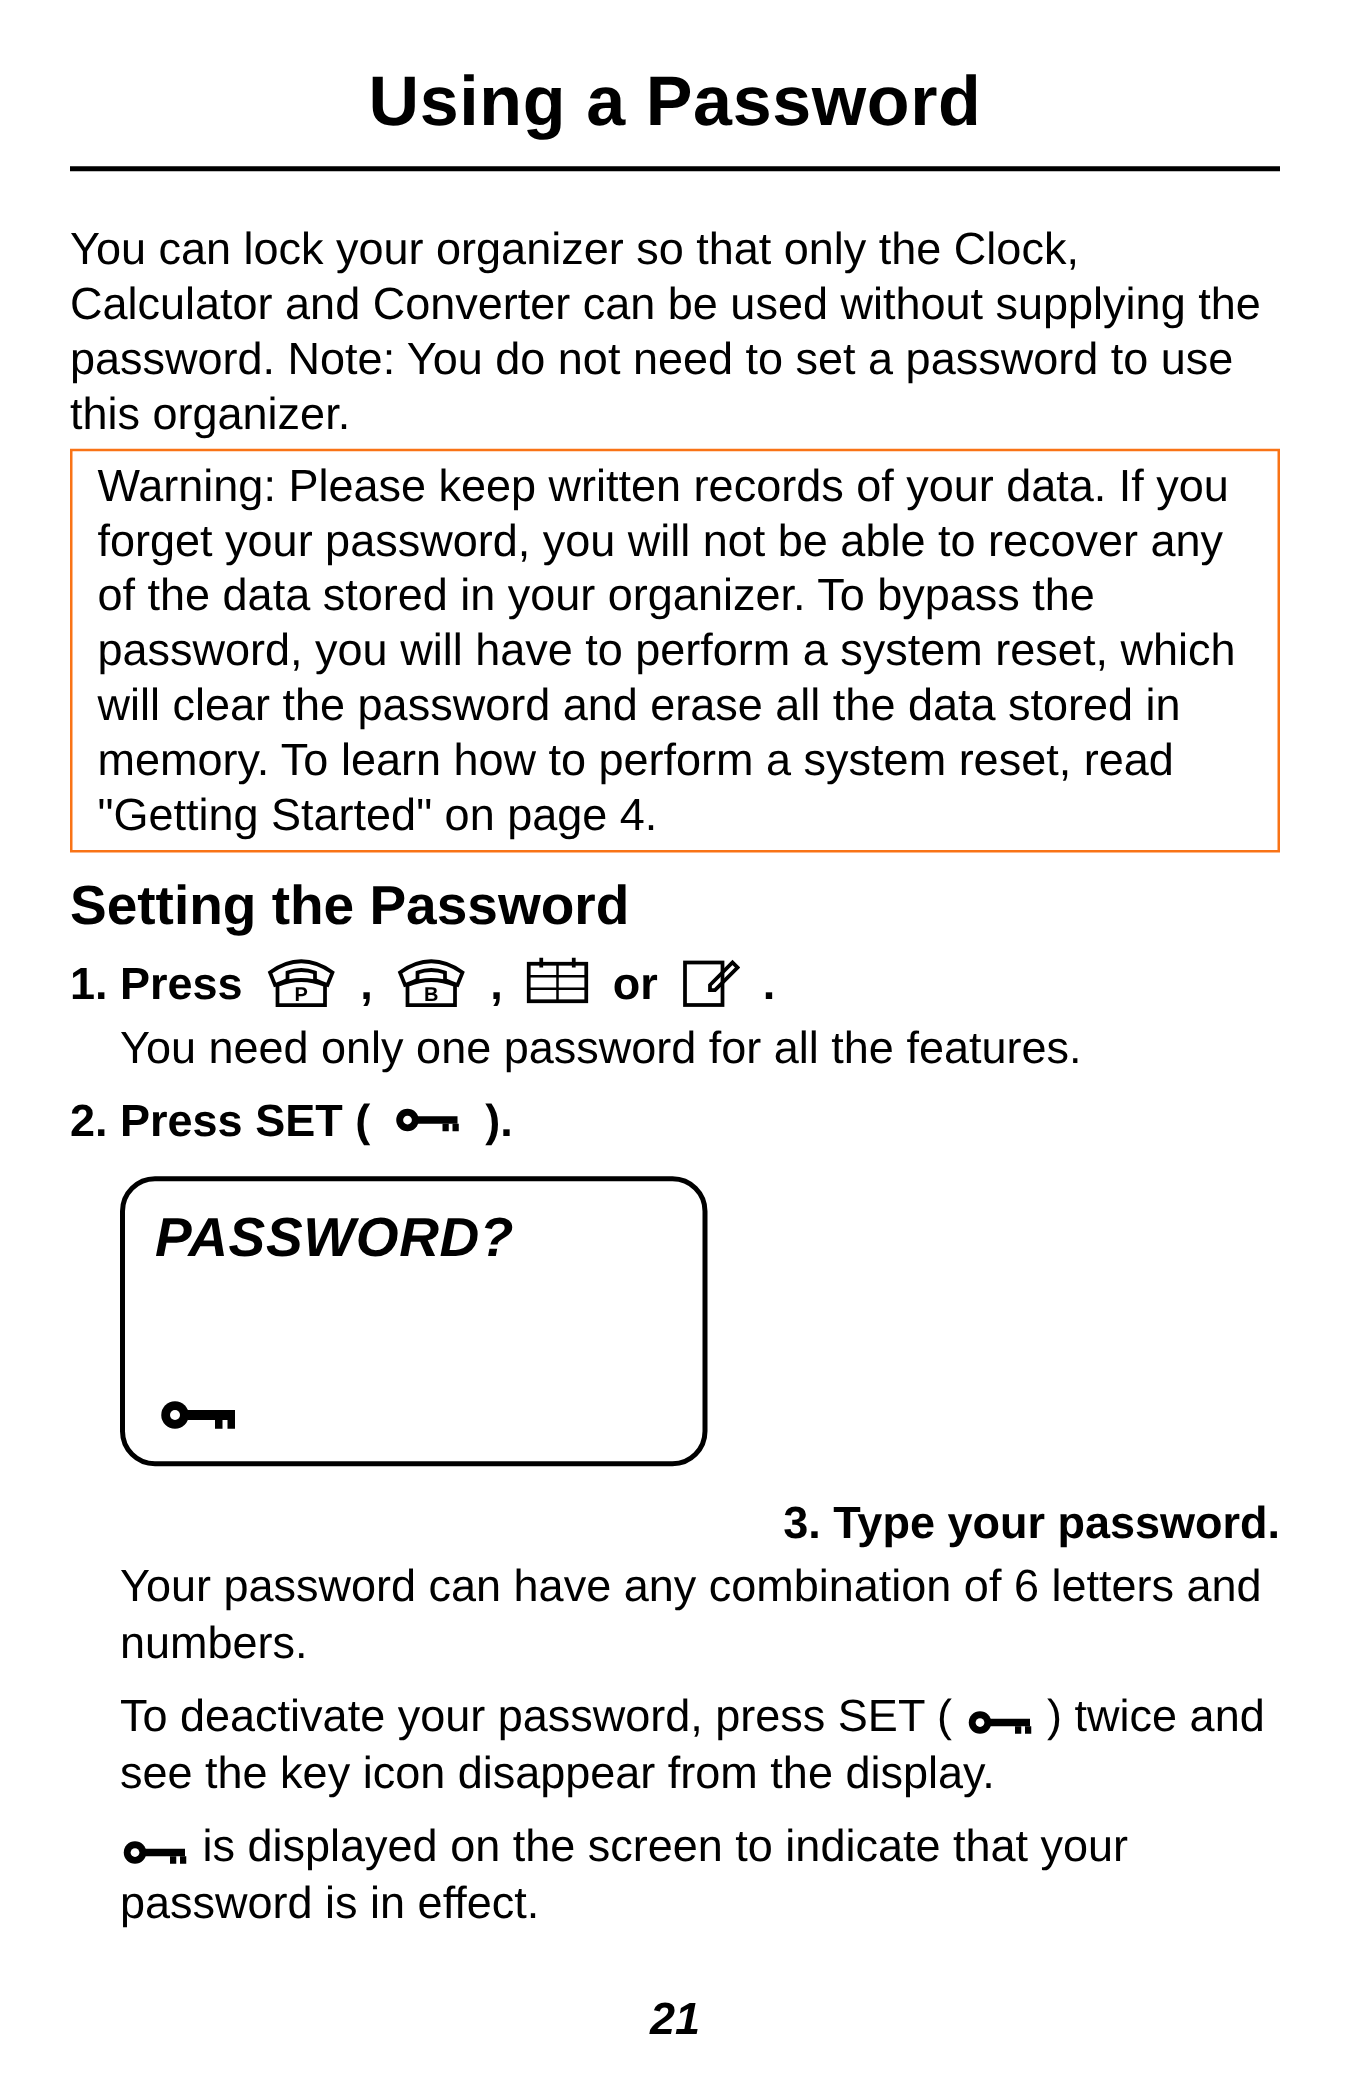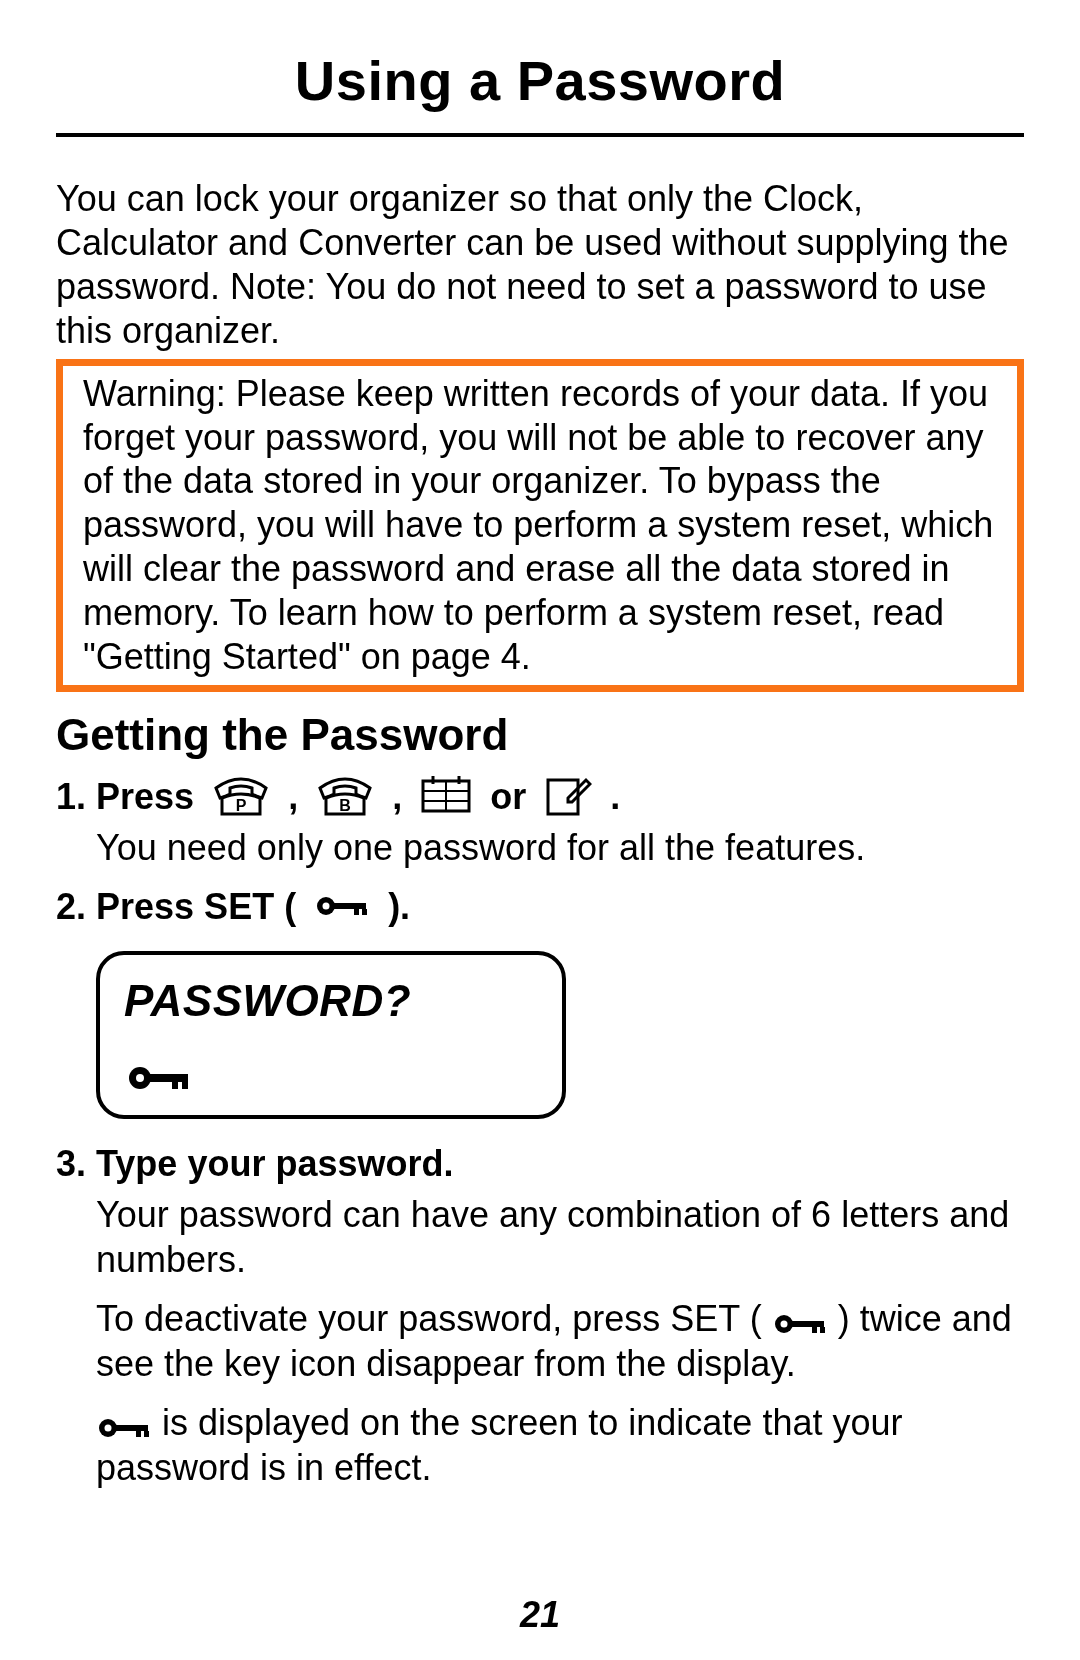--- a/index.html
+++ b/index.html
@@ -25,21 +25,21 @@
     border-bottom: 4px solid #000;
     margin-bottom: 40px;
     letter-spacing: 0.5px;
   }
   .intro {
     font-size: 36px;
     line-height: 1.22;
     margin-bottom: 6px;
   }
   .warning-box {
-    border: 7px solid #f97316;
+    border: 2px solid #f97316;
     padding: 6px 12px 6px 20px;
     font-size: 36px;
     line-height: 1.22;
     margin-bottom: 18px;
   }
   .subhead {
     font-weight: bold;
     font-size: 44px;
     margin: 6px 0 14px 0;
   }
@@ -64,21 +64,21 @@
   .icon {
     display: inline-flex;
     align-items: center;
     justify-content: center;
     vertical-align: middle;
   }
   .display-box {
     border: 4px solid #000;
     border-radius: 28px;
     width: 470px;
-    height: 168px;
+    height: 232px;
     margin: 22px 0 22px 40px;
     padding: 18px 24px 14px 24px;
     box-sizing: border-box;
     position: relative;
   }
   .display-text {
     font-weight: bold;
     font-style: italic;
     font-size: 44px;
     letter-spacing: 0.5px;
@@ -105,21 +105,21 @@
 <body>
 
 <div class="page">
 
   <div class="title">Using a Password</div>
 
   <div class="intro">You can lock your organizer so that only the Clock, Calculator and Converter can be used without supplying the password. Note: You do not need to set a password to use this organizer.</div>
 
   <div class="warning-box">Warning: Please keep written records of your data. If you forget your password, you will not be able to recover any of the data stored in your organizer. To bypass the password, you will have to perform a system reset, which will clear the password and erase all the data stored in memory. To learn how to perform a system reset, read "Getting Started" on page 4.</div>
 
-  <div class="subhead">Getting the Password</div>
+  <div class="subhead">Setting the Password</div>
 
   <div class="steps">
 
     <div class="step-line">
       <span>1. Press</span>
       <span class="icon">
         <svg width="58" height="44" viewBox="0 0 58 44">
           <path d="M4 14 Q29 -4 54 14 L50 24 Q44 22 40 20 L40 14 Q29 10 18 14 L18 20 Q14 22 8 24 Z" fill="none" stroke="#000" stroke-width="3"></path>
           <path d="M10 24 L10 40 L48 40 L48 24 Q29 16 10 24 Z" fill="none" stroke="#000" stroke-width="3"></path>
           <text x="29" y="37" text-anchor="middle" font-family="Arial" font-size="16" font-weight="bold">P</text>
@@ -175,21 +175,21 @@
         <svg width="66" height="30" viewBox="0 0 66 30">
           <circle cx="14" cy="15" r="11" fill="#000"></circle>
           <circle cx="14" cy="15" r="4" fill="#fff"></circle>
           <rect x="24" y="11" width="38" height="8" fill="#000"></rect>
           <rect x="46" y="19" width="6" height="7" fill="#000"></rect>
           <rect x="56" y="19" width="6" height="7" fill="#000"></rect>
         </svg>
       </span>
     </div>
 
-    <div class="step-line" style="display:block;">3. Type your password.</div>
+    <div class="step-line" style="display:block;text-align:right;">3. Type your password.</div>
 
     <div class="step-body">Your password can have any combination of 6 letters and numbers.</div>
 
     <div class="step-body">
       <span>To deactivate your password, press SET (</span><span class="inline-icon">
         <svg width="56" height="26" viewBox="0 0 56 26">
           <circle cx="12" cy="13" r="9" fill="#000"></circle>
           <circle cx="12" cy="13" r="3.5" fill="#fff"></circle>
           <rect x="20" y="10" width="32" height="6" fill="#000"></rect>
           <rect x="40" y="16" width="5" height="6" fill="#000"></rect>

